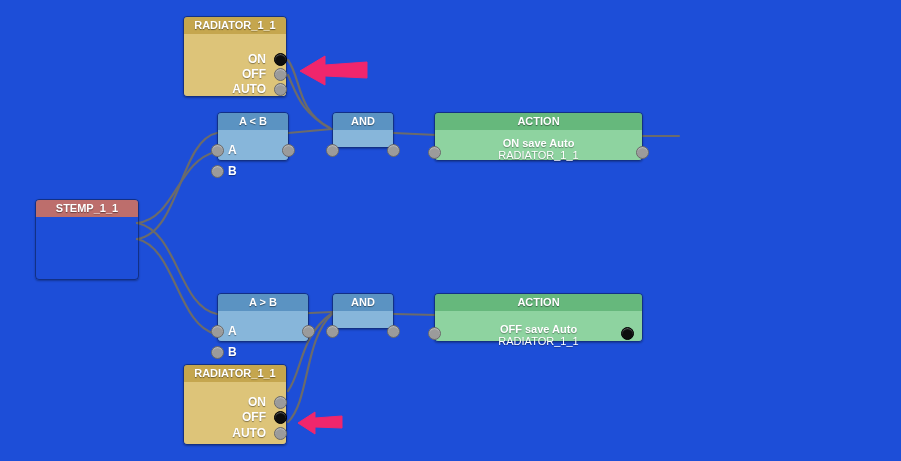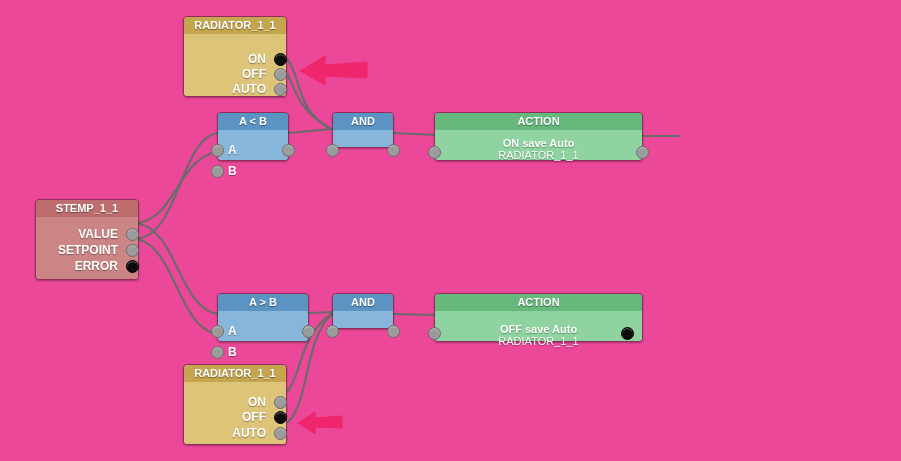--- a/index.html
+++ b/index.html
@@ -7,21 +7,21 @@
     padding: 0;
     background: #ffffff;
   }
   body {
     font-family: "Liberation Sans", sans-serif;
   }
   #canvas {
     position: relative;
     width: 901px;
     height: 461px;
-    background: #ec4899;
+    background: #1d4ed8;
     overflow: hidden;
   }
   #wires {
     position: absolute;
     left: 0;
     top: 0;
     width: 901px;
     height: 461px;
     pointer-events: none;
   }
@@ -189,30 +189,20 @@
       <div class="body-line primary">ON save Auto</div>
       <div class="body-line secondary">RADIATOR_1_1</div>
       <span class="port" style="left:-7px; top:16px;"></span>
       <span class="port" style="right:-7px; top:16px;"></span>
     </div>
   </div>
 
 
   <div class="node theme-red" style="left:35px; top:199px; width:104px; height:81px;">
     <div class="node-header">STEMP_1_1</div>
-    <div class="node-body" style="height:62px;">
-      <span class="port-label right" style="right:20px; top:11px; width:78px;">VALUE</span>
-      <span class="port" style="right:-1px; top:11px;"></span>
-
-      <span class="port-label right" style="right:20px; top:27px; width:78px;">SETPOINT</span>
-      <span class="port" style="right:-1px; top:27px;"></span>
-
-      <span class="port-label right" style="right:20px; top:43px; width:78px;">ERROR</span>
-      <span class="port filled" style="right:-1px; top:43px;"></span>
-    </div>
   </div>
 
   <div class="node theme-blue" style="left:217px; top:293px; width:92px; height:49px;">
     <div class="node-header">A &gt; B</div>
     <div class="node-body" style="height:30px;">
       <span class="port" style="left:-7px; top:14px;"></span>
       <span class="port-label left" style="left:10px; top:14px;">A</span>
 
       <span class="port" style="left:-7px; top:35px;"></span>
       <span class="port-label left" style="left:10px; top:35px;">B</span>

